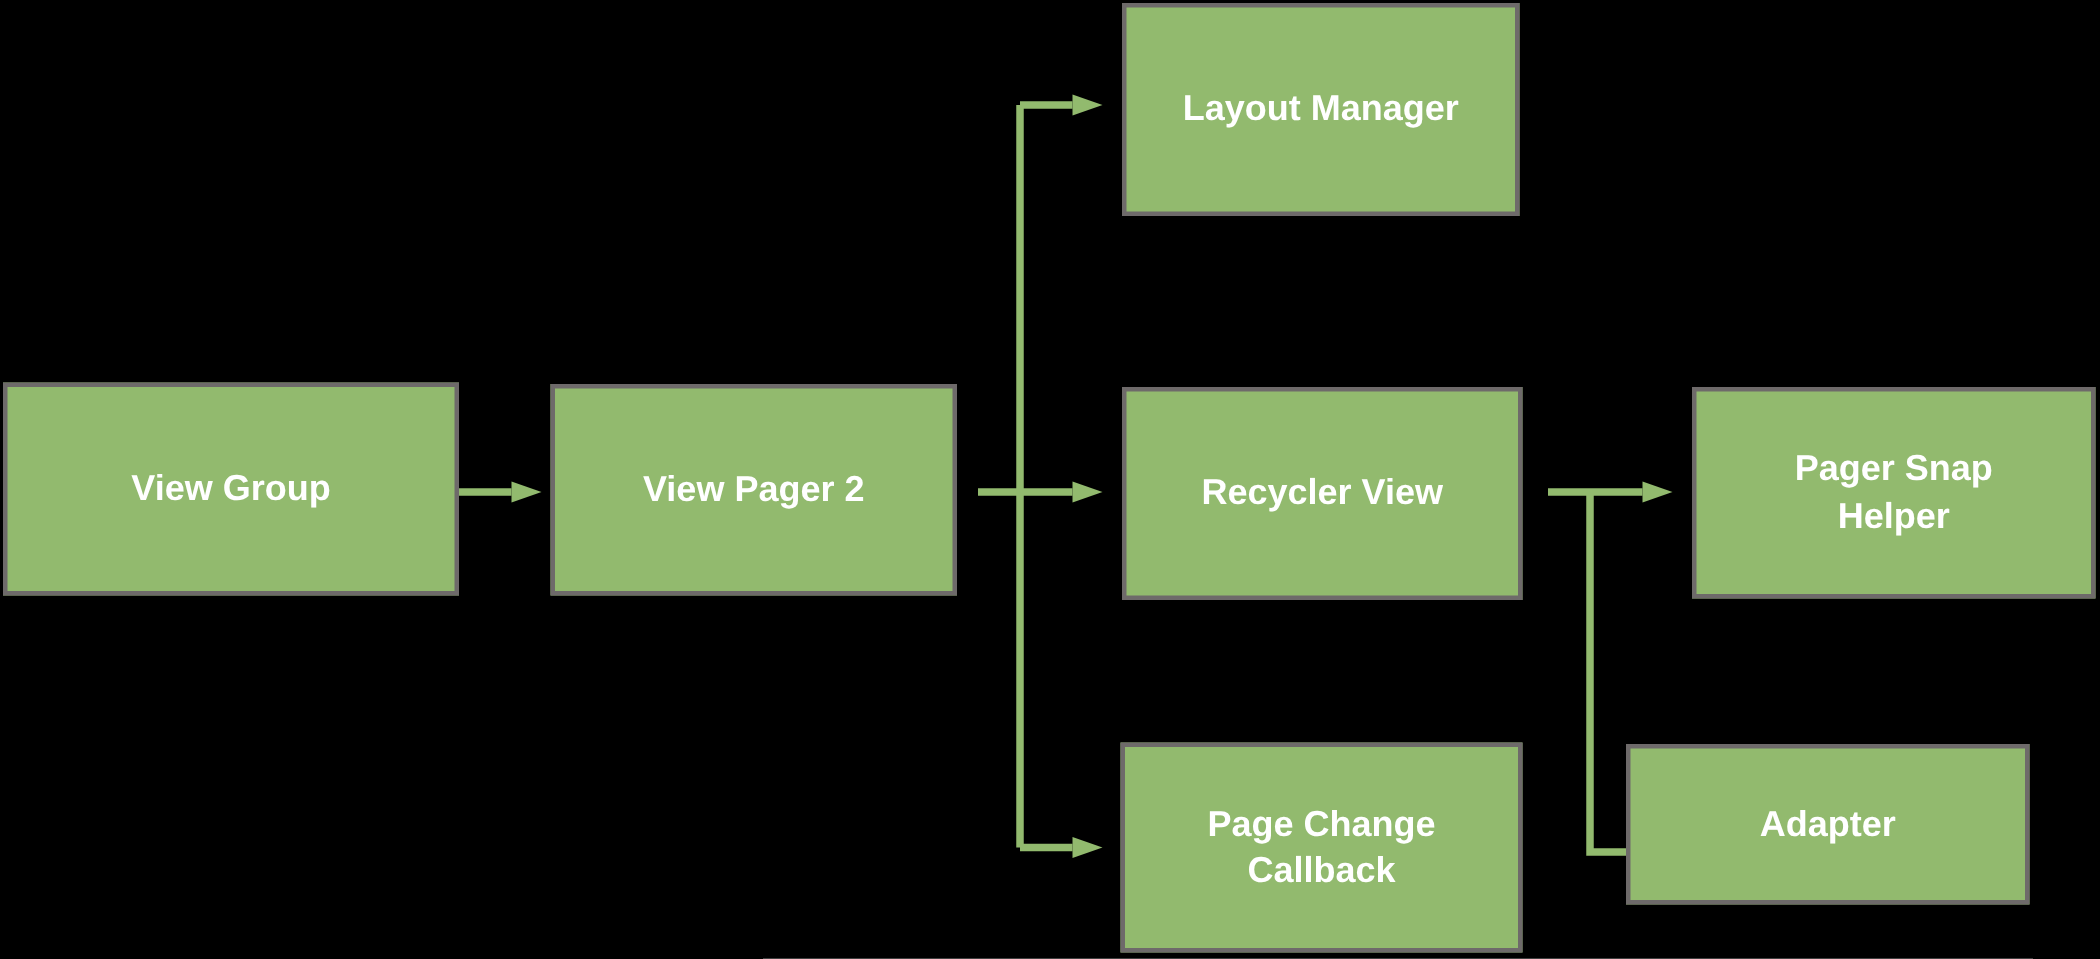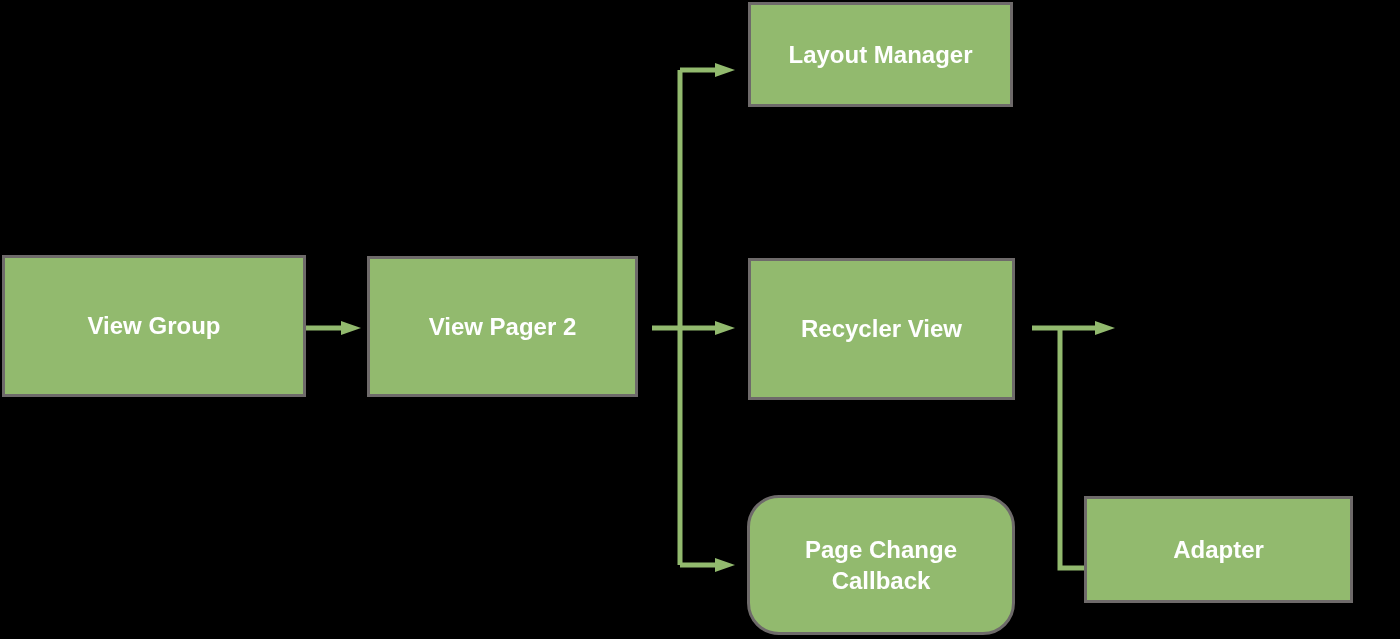--- a/index.html
+++ b/index.html
@@ -35,23 +35,23 @@
     align-items: center;
     justify-content: center;
     text-align: center;
     font-weight: bold;
     font-size: 24px;
     line-height: 1.3;
     padding: 0 30px;
   }
   .n-view-group           { left: 2px;    top: 255px; width: 304px; height: 142px; }
   .n-view-pager-2         { left: 367px;  top: 256px; width: 271px; height: 141px; justify-content: center; }
-  .n-layout-manager       { left: 748px;  top: 2px;   width: 265px; height: 105px; }
+  .n-layout-manager       { left: 748px;  top: 2px;   width: 265px; height: 142px; }
   .n-recycler-view        { left: 748px;  top: 258px; width: 267px; height: 142px; }
-  .n-page-change-callback { left: 747px;  top: 495px; width: 268px; height: 140px; border-radius: 32px; }
+  .n-page-change-callback { left: 747px;  top: 495px; width: 268px; height: 140px; }
   .n-pager-snap-helper    { left: 1128px; top: 258px; width: 269px; height: 141px; }
   .n-adapter              { left: 1084px; top: 496px; width: 269px; height: 107px; }
 </style>
 </head>
 <body>
 
 <div class="stage">
 
   <svg class="arrows" viewBox="0 0 1400 639" xmlns="http://www.w3.org/2000/svg" aria-hidden="true">
 
@@ -104,18 +104,21 @@
   </div>
 
   <div class="node n-recycler-view">
     <span>Recycler View</span>
   </div>
 
   <div class="node n-page-change-callback">
     <span>Page Change Callback</span>
   </div>
 
+  <div class="node n-pager-snap-helper">
+    <span>Pager Snap Helper</span>
+  </div>
 
   <div class="node n-adapter">
     <span>Adapter</span>
   </div>
 
 </div>
 
 </body></html>

